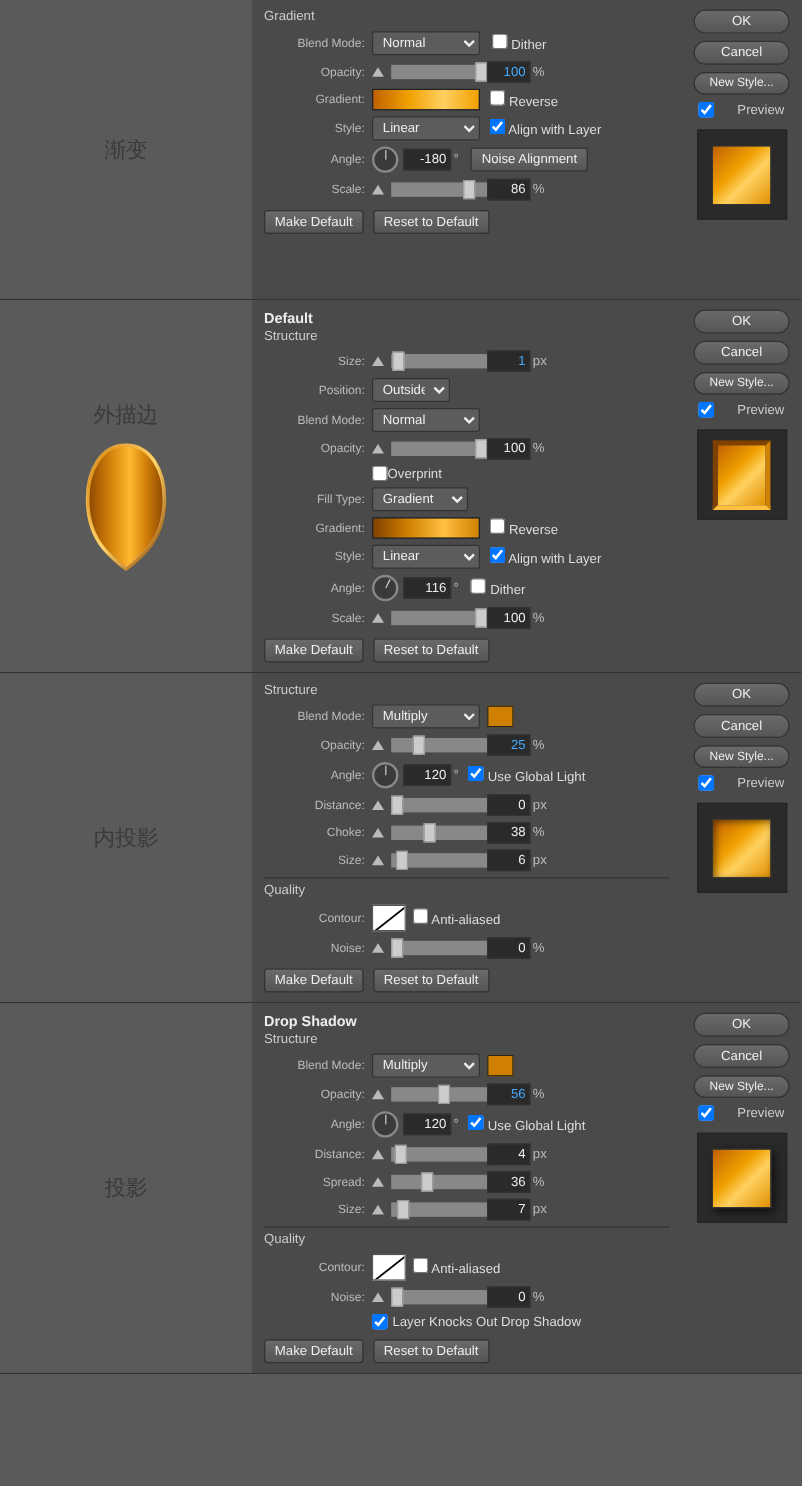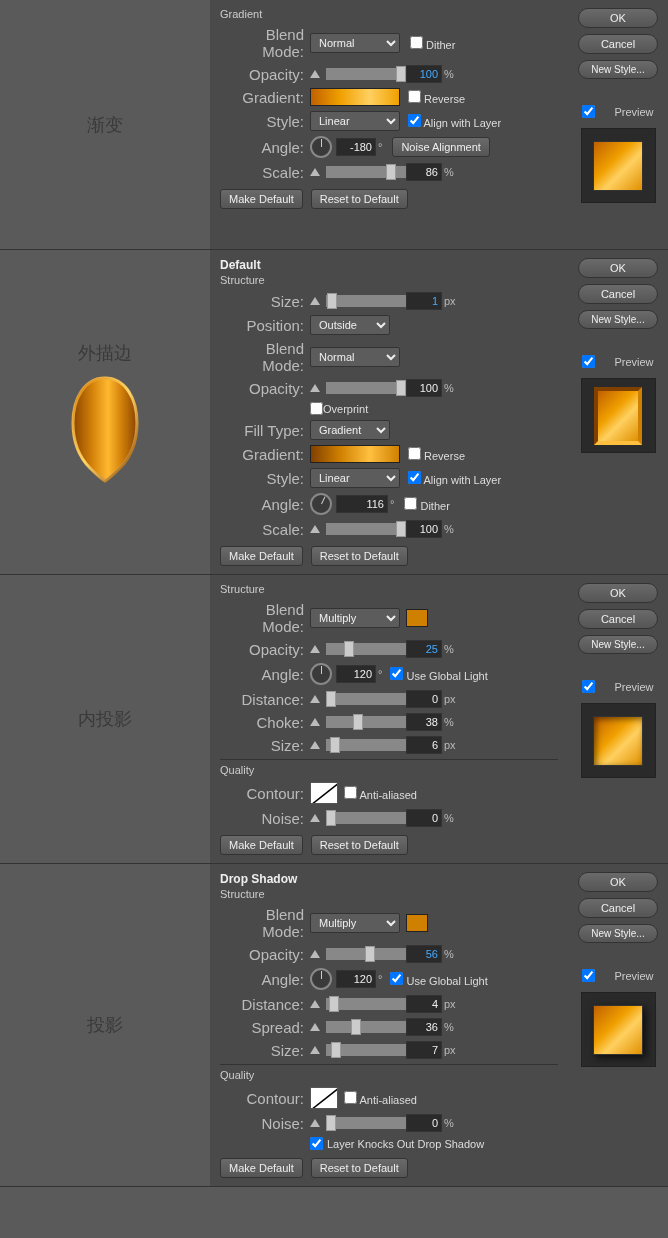--- a/index.html
+++ b/index.html
@@ -63,21 +63,21 @@
       align-items: center;
       margin-bottom: 5px;
     }
 
     .form-label {
       color: #bbb;
       text-align: right;
       padding-right: 6px;
       width: 90px;
       flex-shrink: 0;
-      font-size: 15px;
+      font-size: 10px;
     }
 
     select.ps-select {
       background: #5c5c5c;
       border: 1px solid #333;
       color: #eee;
       font-size: 11px;
       height: 20px;
       padding: 0 4px;
       border-radius: 2px;
@@ -226,21 +226,20 @@
       background: linear-gradient(135deg, #c06000 0%, #f0a000 40%, #ffd060 60%, #e09000 100%);
       border: 1px solid #333;
     }
 
     .preview-check {
       display: flex;
       align-items: center;
       gap: 19px;
       font-size: 11px;
       color: #ccc;
-      margin-top: 20px;
     }
 
     .divider {
       height: 1px;
       background: #333;
       margin: 4px 0;
     }
 
     
     .contour-preview {
@@ -393,21 +392,21 @@
       <div class="slider-container">
         <span class="icon-triangle-up"></span>
         <input type="range" class="ps-slider" min="0" max="100" value="1" style="">
       </div>
       <input type="text" class="ps-number" value="1" style="color: rgb(68, 170, 255);">
       <span class="ps-unit">px</span>
     </div>
 
     <div class="form-row">
       <span class="form-label">Position:</span>
-      <select class="ps-select" style="width:80px;">
+      <select class="ps-select" style="width:65px;">
         <option>Outside</option>
         <option>Inside</option>
         <option>Center</option>
       </select>
     </div>
 
     <div class="form-row">
       <span class="form-label">Blend Mode:</span>
       <select class="ps-select" style="width:90px;">
         <option>Normal</option>
@@ -457,21 +456,21 @@
       <span style="margin-left:8px;">
         <input type="checkbox" checked="" style=""> <span>Align with Layer</span>
       </span>
     </div>
 
     <div class="form-row">
       <span class="form-label">Angle:</span>
       <div class="angle-dial">
         <div class="dial-line" style="transform: rotate(26deg);"></div>
       </div>
-      <input type="text" class="ps-number ps-number-white" value="116" style="width: 52px; margin-left: 4px;">
+      <input type="text" class="ps-number ps-number-white" value="116" style="width: 40px; margin-left: 4px;">
       <span class="ps-unit">°</span>
       <span style="margin-left:10px;">
         <input type="checkbox" style=""> <span>Dither</span>
       </span>
     </div>
 
     <div class="form-row">
       <span class="form-label">Scale:</span>
       <div class="slider-container">
         <span class="icon-triangle-up"></span>

